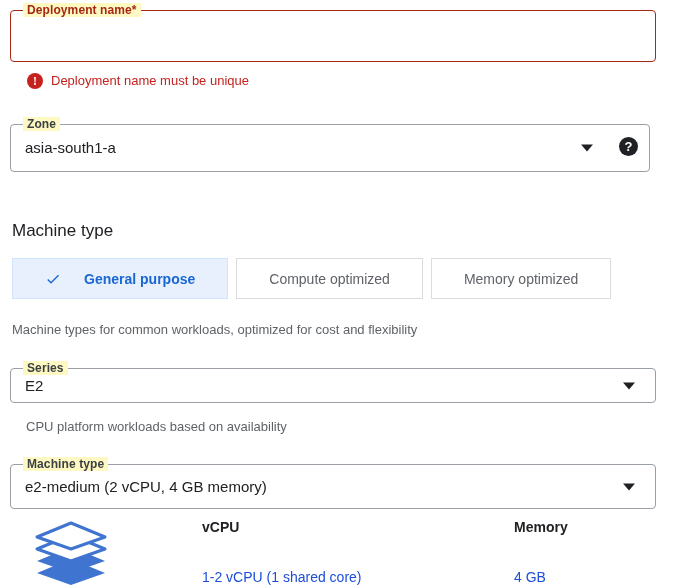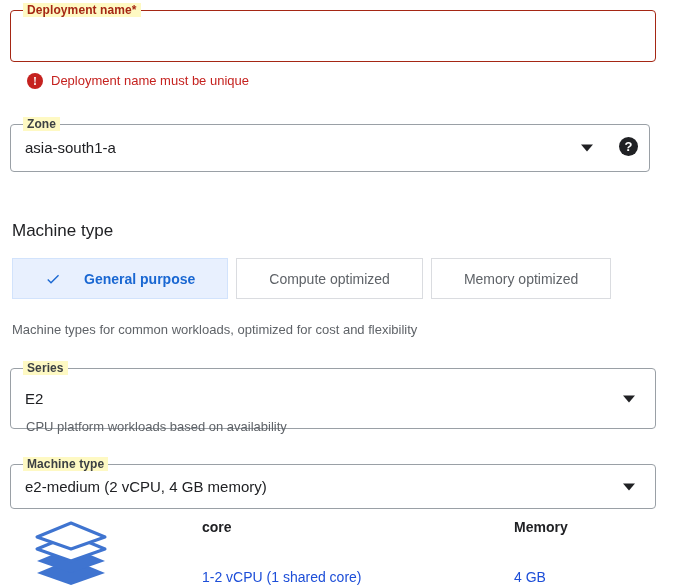--- a/index.html
+++ b/index.html
@@ -208,21 +208,21 @@
     <span>Compute optimized</span>
   </div>
 
   <div class="toggle-btn">
     <span>Memory optimized</span>
   </div>
 </div>
 
 <div class="helper-text" style="left:12px; top:322px;">Machine types for common workloads, optimized for cost and flexibility</div>
 
-<div class="field" style="left:10px; top:368px; width:646px; height:61px;text-align:right;">
+<div class="field" style="left:10px; top:368px; width:646px; height:35px;text-align:right;">
   <span class="field-label">Series</span>
   <span class="field-value">E2</span>
   <span class="caret" style="right:20px;"></span>
 </div>
 
 <div class="helper-text" style="left:26px; top:419px;">CPU platform workloads based on availability</div>
 
 <div class="field" style="left:10px; top:464px; width:646px; height:45px;">
   <span class="field-label">Machine type</span>
   <span class="field-value">e2-medium (2 vCPU, 4 GB memory)</span>
@@ -230,20 +230,20 @@
 </div>
 
 <svg class="stack-icon" style="left:29px; top:513px;" width="84" height="72" viewBox="0 0 84 72">
   <polygon points="42,46 8,60 42,72 76,60" fill="#3f74d0"></polygon>
   <polygon points="42,34 8,48 42,60 76,48" fill="#3f74d0"></polygon>
   <polygon points="42,22 8,36 42,48 76,36" fill="#ffffff" stroke="#3f74d0" stroke-width="3" stroke-linejoin="round"></polygon>
   <polygon points="42,10 8,24 42,36 76,24" fill="#ffffff" stroke="#3f74d0" stroke-width="3" stroke-linejoin="round"></polygon>
 </svg>
 
 <div class="spec-col" style="left:202px; top:518px;">
-  <div class="spec-head">core</div>
+  <div class="spec-head">vCPU</div>
   <div class="spec-val">1-2 vCPU (1 shared core)</div>
 </div>
 
 <div class="spec-col" style="left:514px; top:518px;">
   <div class="spec-head">Memory</div>
   <div class="spec-val">4 GB</div>
 </div>
 
 </body></html>

